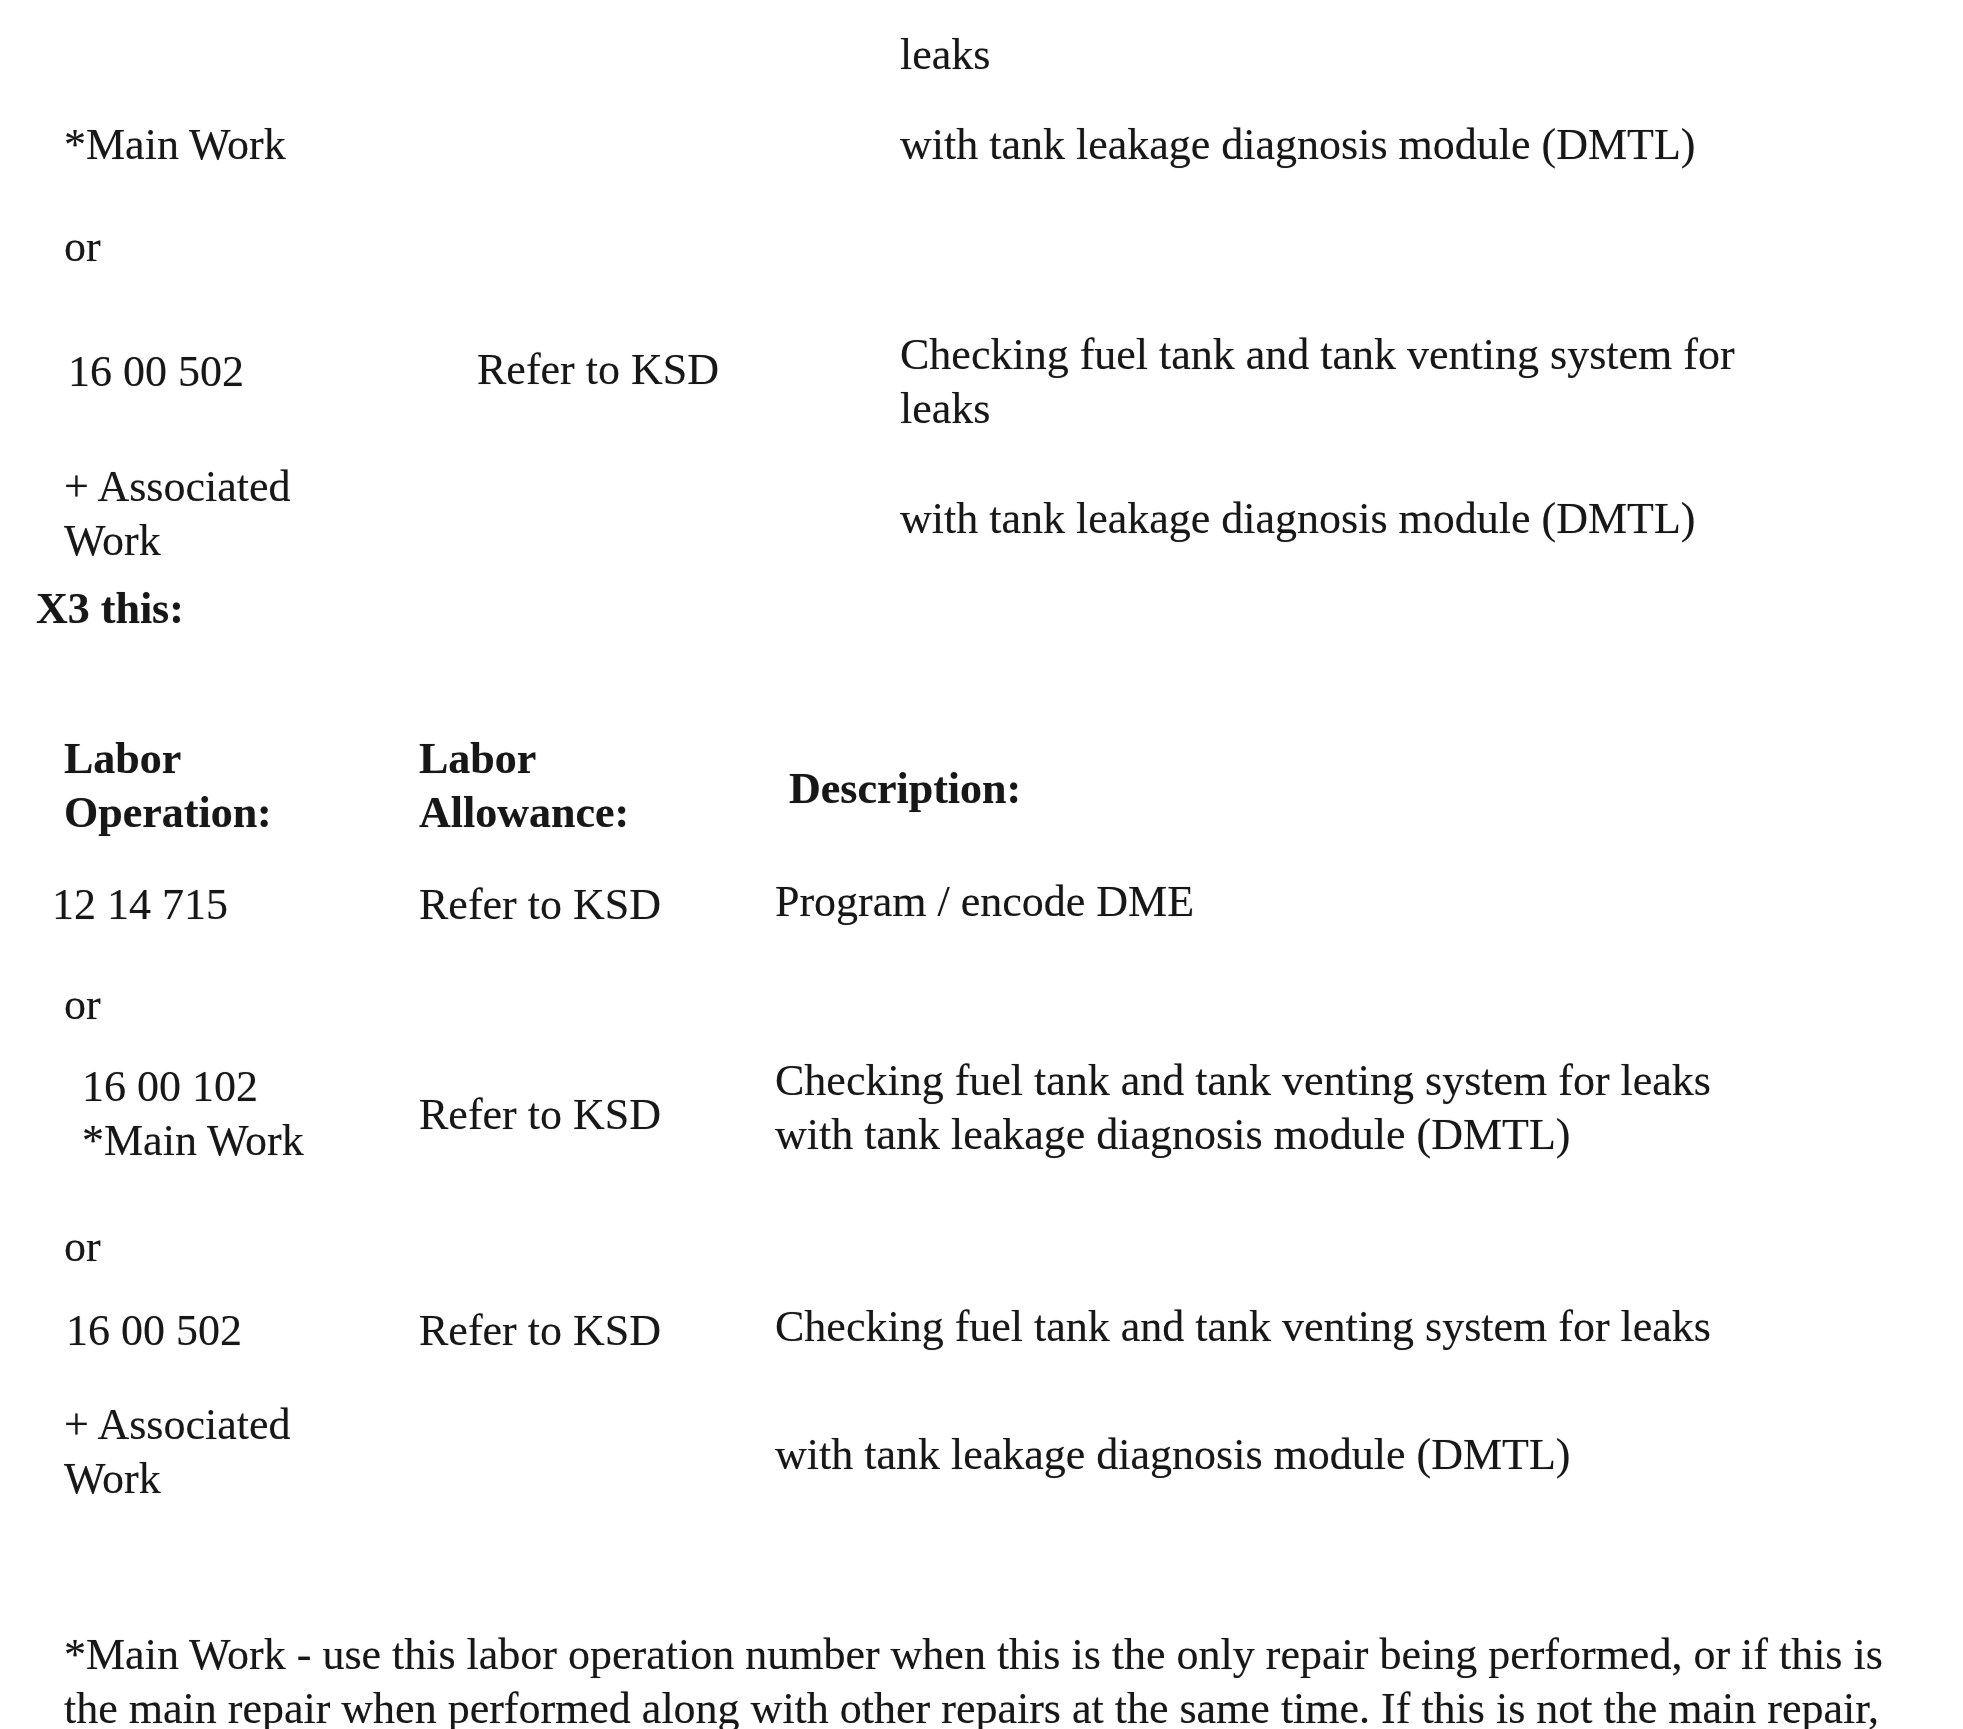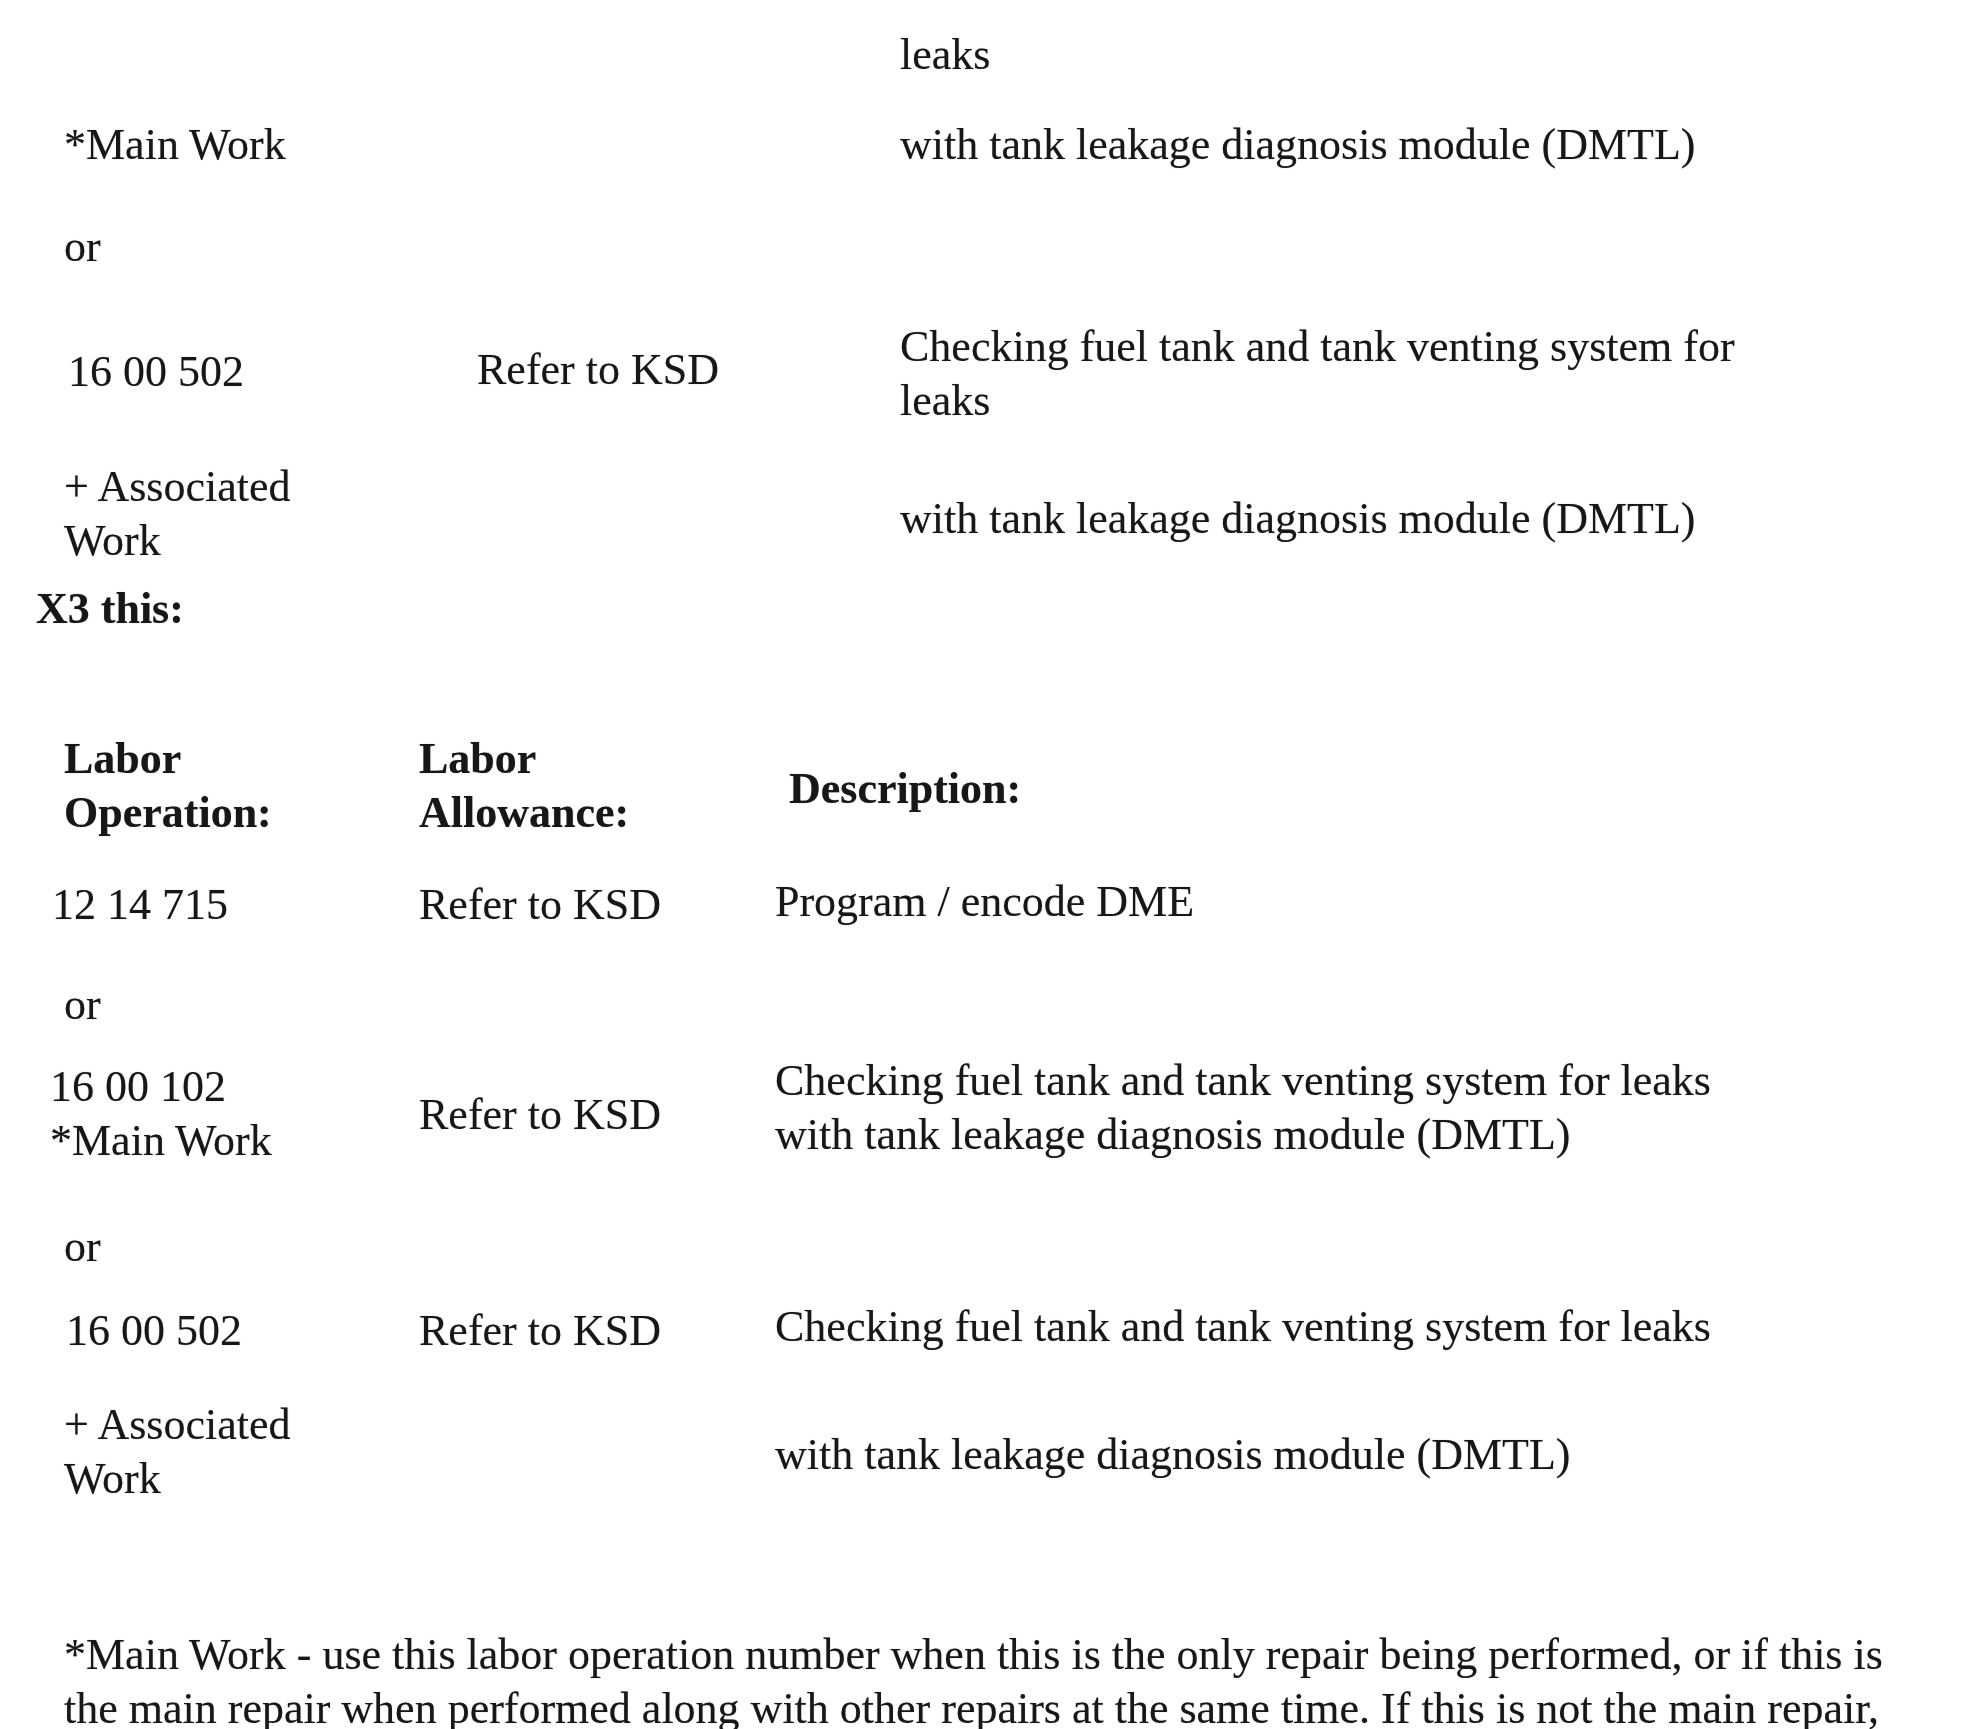--- a/index.html
+++ b/index.html
@@ -36,42 +36,42 @@
 
 <div class="cell" style="left:900px; top:16px;  width:1030px;">leaks</div>
 
 <div class="cell" style="left:64px;  top:106px; width:360px;">*Main Work</div>
 <div class="cell" style="left:900px; top:106px; width:1030px;">with tank leakage diagnosis module (DMTL)</div>
 
 <div class="cell" style="left:64px;  top:208px; width:200px;">or</div>
 
 <div class="cell" style="left:68px;  top:333px; width:360px;">16 00 502</div>
 <div class="cell" style="left:477px; top:331px; width:360px;">Refer to KSD</div>
-<div class="cell" style="left:900px; top:308px; width:1040px;">Checking fuel tank and tank venting system for
+<div class="cell" style="left:900px; top:316px; width:1040px;">Checking fuel tank and tank venting system for
 leaks</div>
 
 <div class="cell" style="left:64px;  top:448px; width:330px;">+ Associated
 Work</div>
 <div class="cell" style="left:900px; top:480px; width:1030px;">with tank leakage diagnosis module (DMTL)</div>
 
 <div class="cell bold" style="left:36px; top:570px; width:400px;">X3 this:</div>
 
 <div class="cell bold" style="left:64px;  top:720px; width:300px;">Labor
 Operation:</div>
 <div class="cell bold" style="left:419px; top:720px; width:320px;">Labor
 Allowance:</div>
 <div class="cell bold" style="left:789px; top:750px; width:400px;">Description:</div>
 
 <div class="cell" style="left:52px;  top:866px; width:330px;">12 14 715</div>
 <div class="cell" style="left:419px; top:866px; width:330px;">Refer to KSD</div>
 <div class="cell" style="left:775px; top:863px; width:800px;">Program / encode DME</div>
 
 <div class="cell" style="left:64px; top:966px; width:200px;">or</div>
 
-<div class="cell" style="left:50px;  top:1048px; width:330px;">16 00 102
+<div class="cell" style="left:82px;  top:1048px; width:330px;">16 00 102
 *Main Work</div>
 <div class="cell" style="left:419px; top:1076px; width:330px;">Refer to KSD</div>
 <div class="cell" style="left:775px; top:1042px; width:1140px;">Checking fuel tank and tank venting system for leaks
 with tank leakage diagnosis module (DMTL)</div>
 
 <div class="cell" style="left:64px; top:1208px; width:200px;">or</div>
 
 <div class="cell" style="left:66px;  top:1292px; width:330px;">16 00 502</div>
 <div class="cell" style="left:419px; top:1292px; width:330px;">Refer to KSD</div>
 <div class="cell" style="left:775px; top:1288px; width:1140px;">Checking fuel tank and tank venting system for leaks</div>

